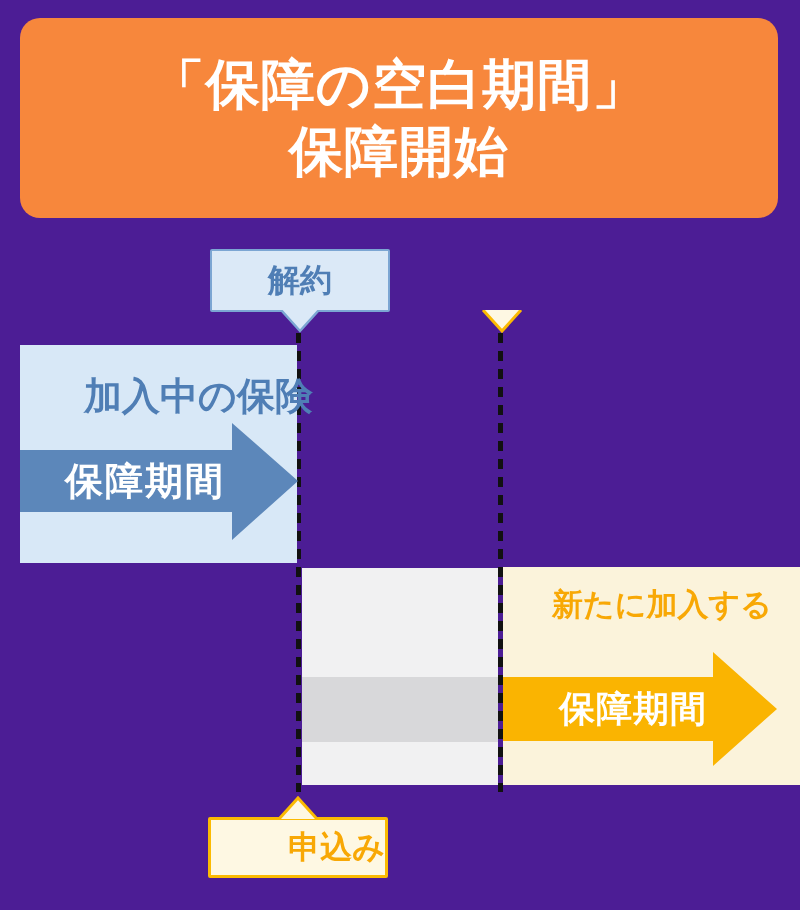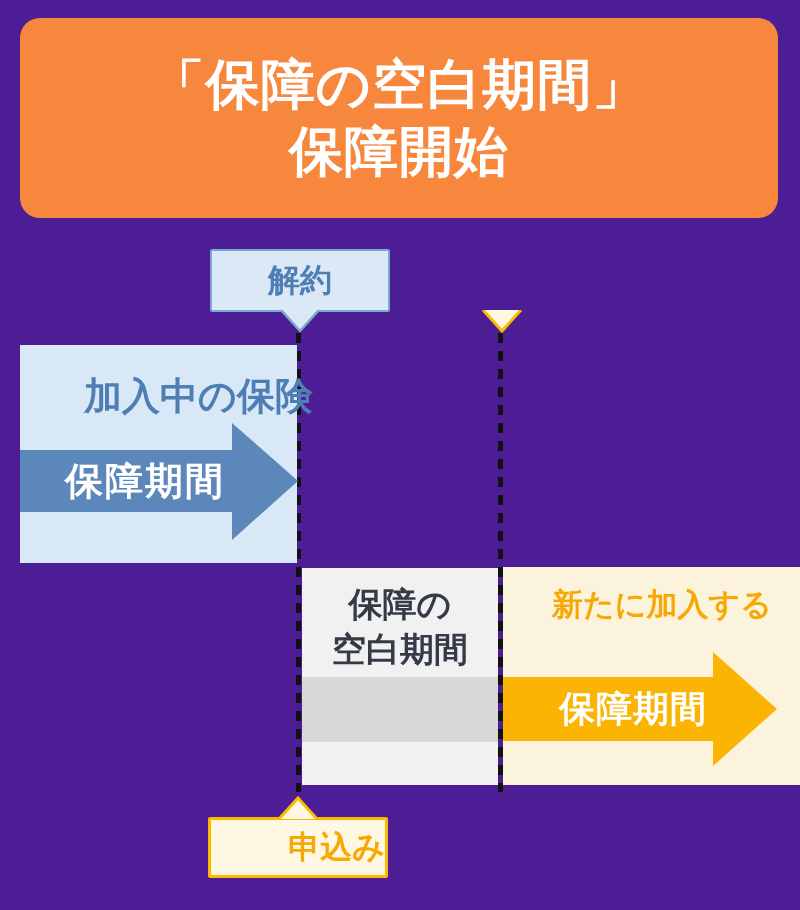--- a/index.html
+++ b/index.html
@@ -127,24 +127,20 @@
   <div class="panel-blue">
     <div class="panel-label">加入中の保険</div>
   </div>
   <svg class="arrow-blue-svg" width="278" height="118" viewBox="0 0 278 118">
     <polygon points="0,27 212,27 212,0 278,58 212,117 212,89 0,89"></polygon>
   </svg>
   <div class="arrow-blue-label">保障期間</div>
 
   <div class="panel-gray">
     <div class="gray-band"></div>
-    <div class="panel-label">
-      <div>保障の</div>
-      <div>空白期間</div>
-    </div>
   </div>
 
   <div class="panel-cream">
     <div class="panel-label">
       <div>新たに加入する</div>
     </div>
   </div>
   <svg class="arrow-orange-svg" width="275" height="115" viewBox="0 0 275 115">
     <polygon points="0,25 210,25 210,0 274,57 210,114 210,89 0,89"></polygon>
   </svg>

